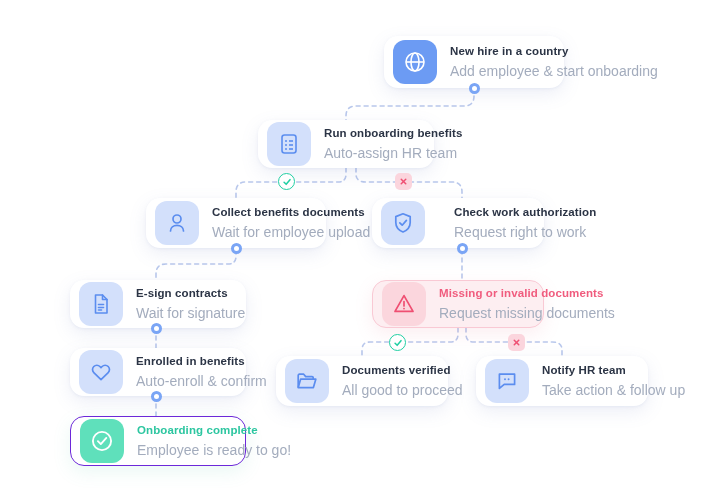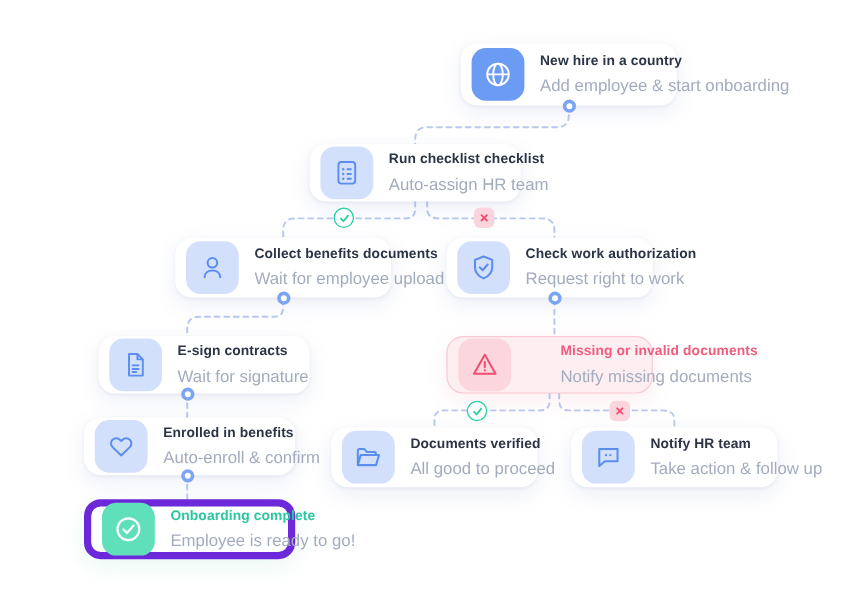--- a/index.html
+++ b/index.html
@@ -36,25 +36,24 @@
     border-radius: 14px;
     box-shadow: 0 6px 18px rgba(115,135,190,0.13), 0 1px 3px rgba(115,135,190,0.10);
     padding: 9px 16px 9px 9px;
     box-sizing: border-box;
     z-index: 3;
   }
   .node.err {
     background: #fdeef1;
     border: 1px solid #f9c9d4;
     box-shadow: 0 6px 18px rgba(230,120,150,0.13);
-    gap: 28px;
   }
   .node.ok {
     background: #ffffff;
-    border: 6px solid #6d28d9;
+    border: 1px solid #6d28d9;
     box-shadow: 0 6px 18px rgba(90,200,170,0.13);
   }
   .iconbox {
     width: 44px;
     height: 44px;
     min-width: 44px;
     border-radius: 12px;
     background: #d3e0fb;
     display: flex;
     align-items: center;
@@ -164,21 +163,21 @@
           <rect x="5" y="3" width="14" height="18" rx="2.5"></rect>
           <circle cx="9" cy="9" r="1" fill="#5b8def" stroke="none"></circle>
           <line x1="12" y1="9" x2="16" y2="9"></line>
           <circle cx="9" cy="13" r="1" fill="#5b8def" stroke="none"></circle>
           <line x1="12" y1="13" x2="16" y2="13"></line>
           <circle cx="9" cy="17" r="1" fill="#5b8def" stroke="none"></circle>
           <line x1="12" y1="17" x2="16" y2="17"></line>
         </svg>
       </span>
       <span class="txt">
-        <span class="title">Run checklist checklist</span>
+        <span class="title">Run onboarding benefits</span>
         <span class="sub">Auto-assign HR team</span>
       </span>
     </div>
 
     <span class="badge check" style="left:278px; top:173px;">
       <svg width="10" height="10" viewBox="0 0 12 12" fill="none" stroke="#20cfa3" stroke-width="1.8" stroke-linecap="round" stroke-linejoin="round">
         <polyline points="2.5,6.3 5,8.8 9.6,3.2"></polyline>
       </svg>
     </span>
     <span class="badge cross" style="left:395px; top:173px;">
@@ -195,35 +194,35 @@
           <path d="M5.5 20c0-3.6 2.9-5.6 6.5-5.6s6.5 2 6.5 5.6"></path>
         </svg>
       </span>
       <span class="txt">
         <span class="title">Collect benefits documents</span>
         <span class="sub">Wait for employee upload</span>
       </span>
     </div>
     <span class="dot" style="left:231px; top:243px;"></span>
 
-    <div class="node" style="left:372px; top:198px; width:172px; height:50px;">
+    <div class="node" style="left:372px; top:198px; width:172px; height:50px;gap:16px;">
       <span class="iconbox">
         <svg width="24" height="24" viewBox="0 0 24 24" fill="none" stroke="#5b8def" stroke-width="1.7" stroke-linecap="round" stroke-linejoin="round">
           <path d="M12 2.8 19.2 5.6v5.8c0 4.4-3 7.8-7.2 9.6-4.2-1.8-7.2-5.2-7.2-9.6V5.6Z"></path>
           <polyline points="8.8,11.8 11.2,14.2 15.4,9.4"></polyline>
         </svg>
       </span>
       <span class="txt">
         <span class="title">Check work authorization</span>
         <span class="sub">Request right to work</span>
       </span>
     </div>
     <span class="dot" style="left:457px; top:243px;"></span>
 
-    <div class="node" style="left:82px; top:280px; width:176px; height:48px;">
+    <div class="node" style="left:70px; top:280px; width:176px; height:48px;">
       <span class="iconbox">
         <svg width="24" height="24" viewBox="0 0 24 24" fill="none" stroke="#5b8def" stroke-width="1.6" stroke-linecap="round" stroke-linejoin="round">
           <path d="M6.5 3h7l4.5 4.5V21H6.5Z"></path>
           <polyline points="13.5,3 13.5,7.5 18,7.5"></polyline>
           <line x1="9.5" y1="12.5" x2="14.5" y2="12.5"></line>
           <line x1="9.5" y1="15.5" x2="14.5" y2="15.5"></line>
           <line x1="9.5" y1="18" x2="12.5" y2="18"></line>
         </svg>
       </span>
       <span class="txt">
@@ -236,21 +235,21 @@
     <div class="node err" style="left:372px; top:280px; width:172px; height:48px;">
       <span class="iconbox pink">
         <svg width="24" height="24" viewBox="0 0 24 24" fill="none" stroke="#ef4f72" stroke-width="1.7" stroke-linecap="round" stroke-linejoin="round">
           <path d="M12 3.6 21 19.4H3Z"></path>
           <line x1="12" y1="9.6" x2="12" y2="14"></line>
           <circle cx="12" cy="16.6" r="0.9" fill="#ef4f72" stroke="none"></circle>
         </svg>
       </span>
       <span class="txt">
         <span class="title pinktxt">Missing or invalid documents</span>
-        <span class="sub">Notify missing documents</span>
+        <span class="sub">Request missing documents</span>
       </span>
     </div>
 
     <span class="badge check" style="left:389px; top:334px;">
       <svg width="10" height="10" viewBox="0 0 12 12" fill="none" stroke="#20cfa3" stroke-width="1.8" stroke-linecap="round" stroke-linejoin="round">
         <polyline points="2.5,6.3 5,8.8 9.6,3.2"></polyline>
       </svg>
     </span>
     <span class="badge cross" style="left:508px; top:334px;">
       <svg width="9" height="9" viewBox="0 0 12 12" fill="none" stroke="#ef4f72" stroke-width="2" stroke-linecap="round">

